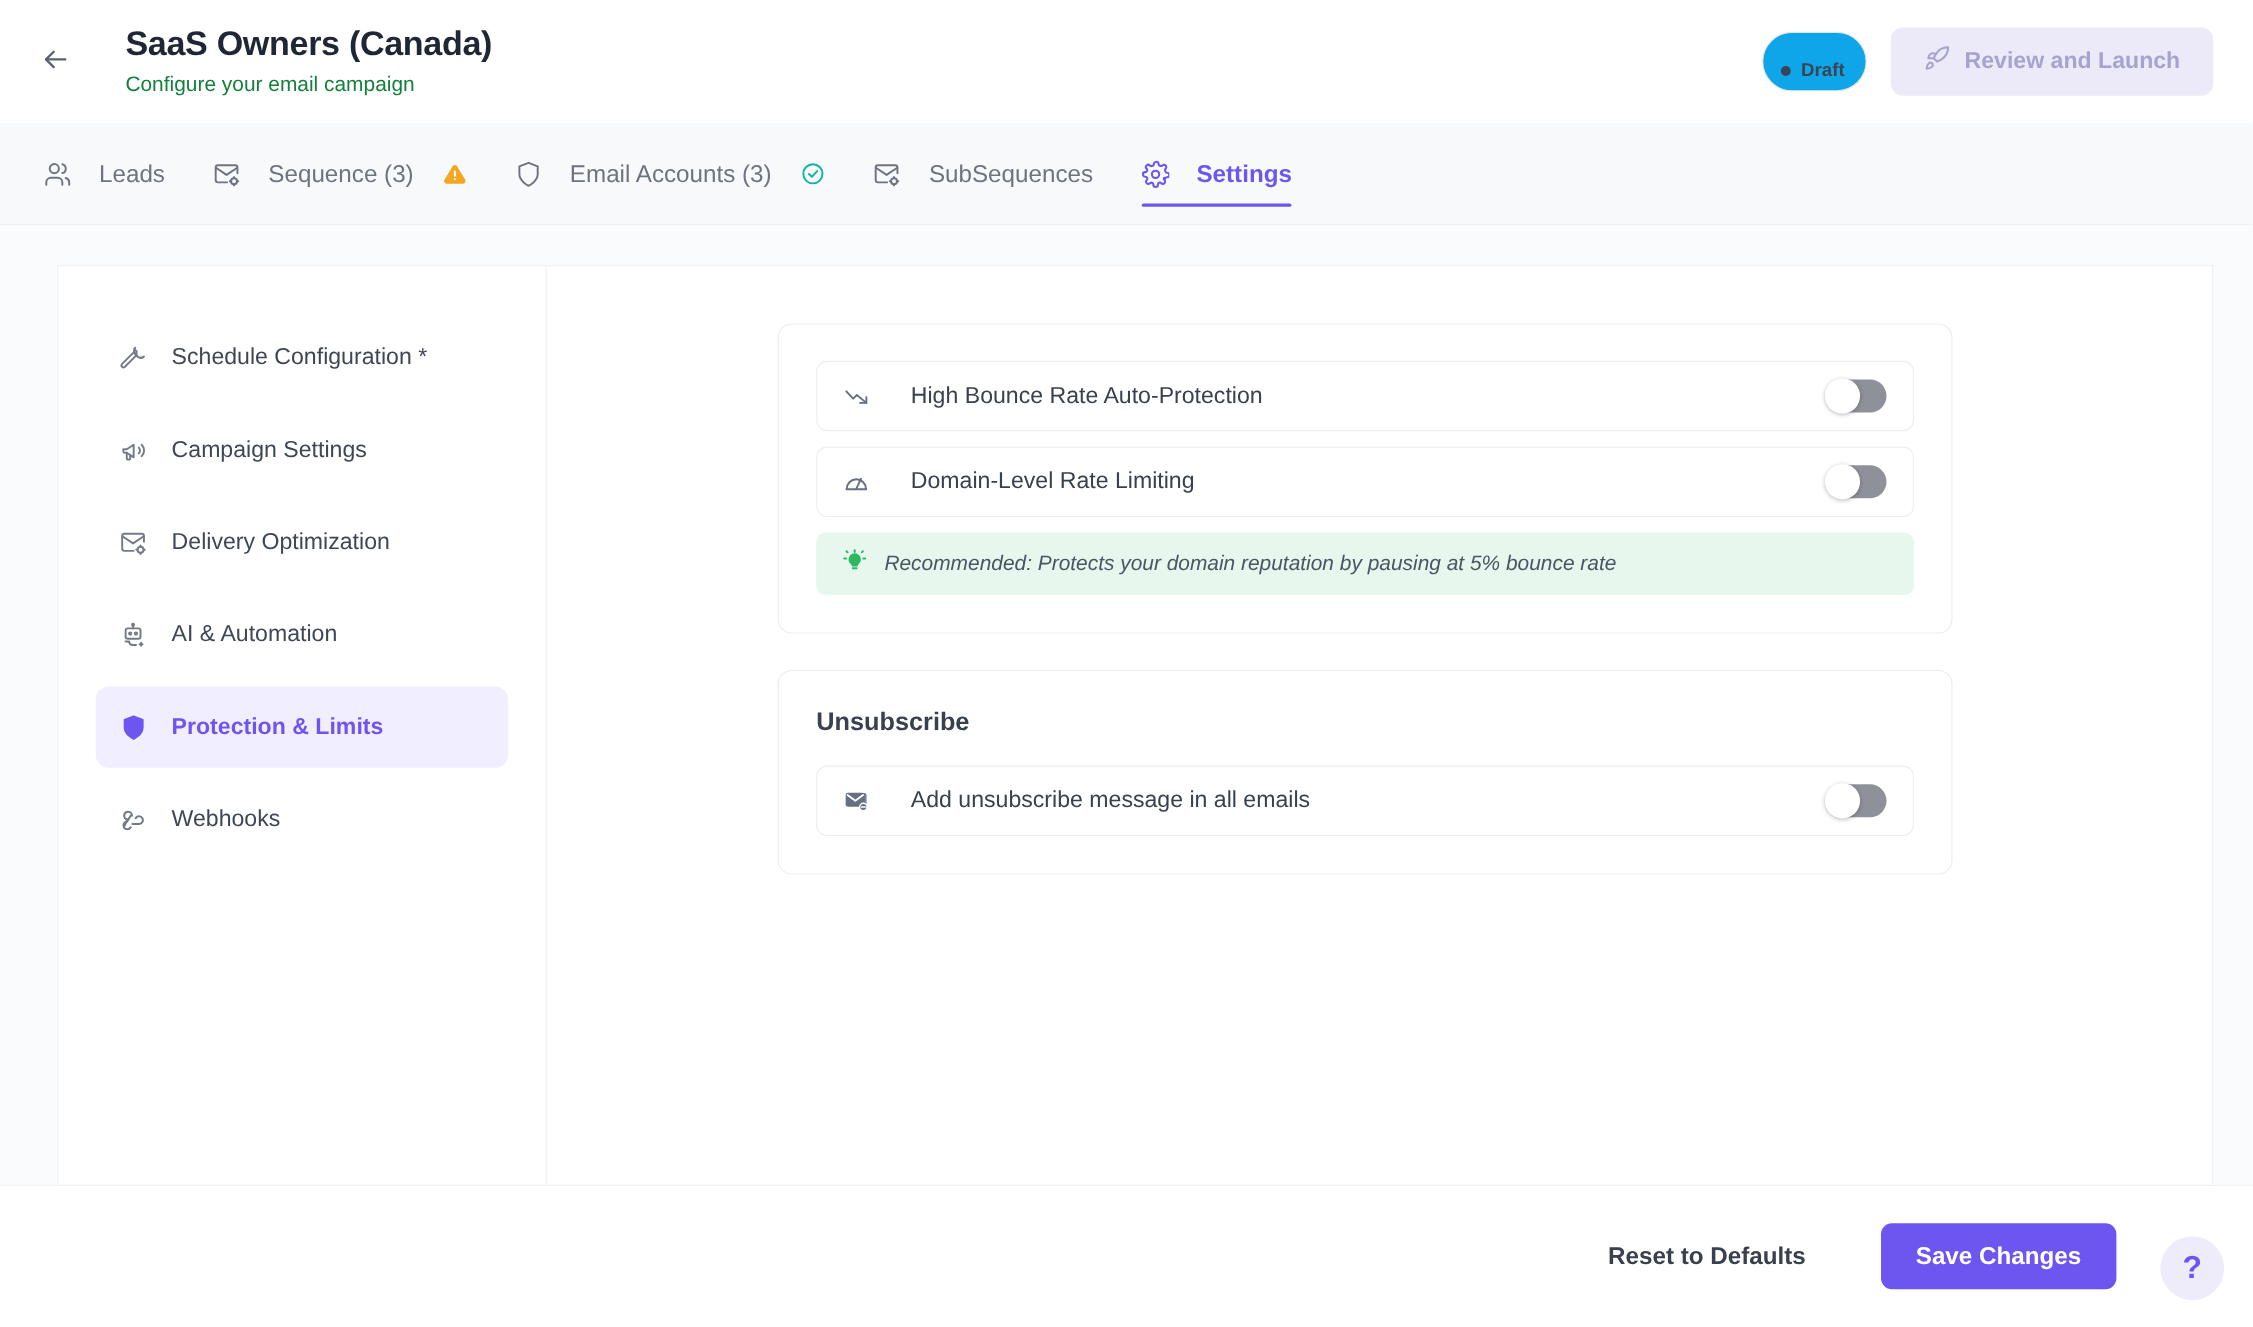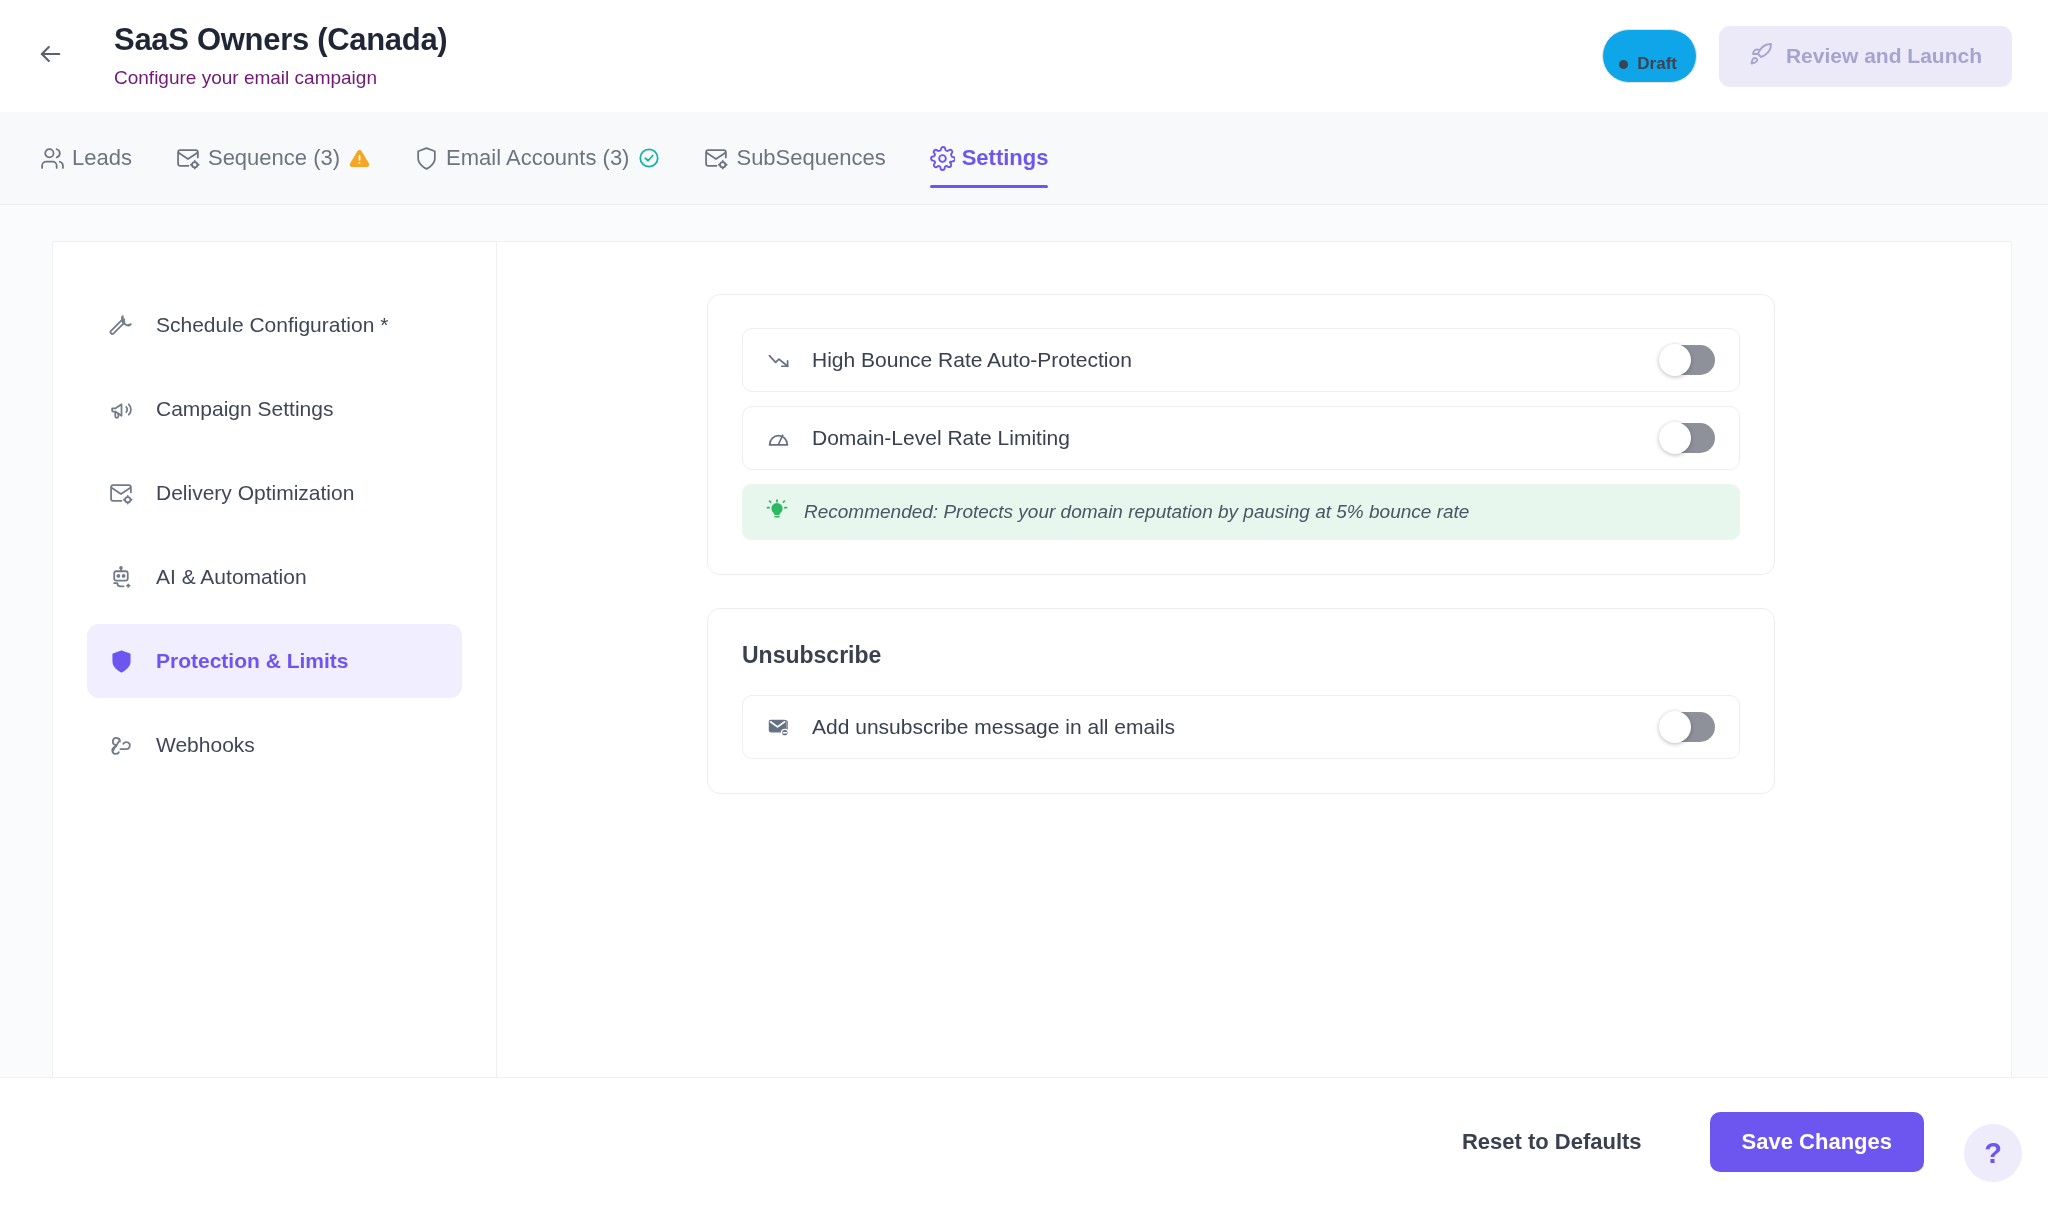--- a/index.html
+++ b/index.html
@@ -27,21 +27,21 @@
     display: flex; align-items: center; justify-content: center;
     cursor: pointer; flex: 0 0 auto;
     color: #5a6270;
   }
   .title-block { margin-left: 42px; flex: 1 1 auto; }
   .page-title {
     font-size: 31px; font-weight: 700; color: #1f2636;
     letter-spacing: -0.3px; line-height: 1.15;
   }
   .page-subtitle {
-    font-size: 19px; color: #701a75; margin-top: 9px; line-height: 1.2;
+    font-size: 19px; color: #15803d; margin-top: 9px; line-height: 1.2;
   }
   .header-right { display: flex; align-items: center; gap: 22px; flex: 0 0 auto; }
   .draft-badge {
     display: inline-flex; align-items: center; gap: 9px;
     border: 1.5px solid #e2e5eb; border-radius: 999px;
     padding: 24px 19px 8px 16px;
     font-size: 17px; font-weight: 700; color: #3c4454;
     background: #0ea5e9;
   }
   .draft-dot { width: 9px; height: 9px; border-radius: 50%; background: #3c4454; }
@@ -59,21 +59,21 @@
   .tabbar {
     height: 93px;
     background: #f8f9fb;
     border-bottom: 1px solid #eceef2;
     display: flex; align-items: stretch;
     padding: 0 18px;
     flex: 0 0 auto;
   }
   .tab {
     position: relative;
-    display: flex; align-items: center; gap: 7px;
+    display: flex; align-items: center; gap: 25px;
     padding: 0 22px;
     font-size: 22px; color: #6d7480;
     cursor: pointer; white-space: nowrap;
   }
   .tab .tab-ico { display: flex; align-items: center; color: #6d7480; }
   .tab.active { color: #6d56f0; font-weight: 700; }
   .tab.active .tab-ico { color: #6d56f0; }
   .tab.active::after {
     content: ""; position: absolute;
     left: 22px; right: 22px; bottom: 16px; height: 3px;
@@ -117,20 +117,21 @@
   .card-title {
     font-size: 23px; font-weight: 700; color: #39404e;
     margin-bottom: 26px;
   }
   .row {
     display: flex; align-items: center;
     border: 1px solid #eceef2; border-radius: 10px;
     height: 64px; padding: 0 24px;
     margin-bottom: 14px;
     background: #fff;
+    gap: 16px;
   }
   .row-ico { display: flex; align-items: center; color: #667083; flex: 0 0 auto; }
   .row-label {
     font-size: 21px; color: #39404e; margin-left: 22px;
     flex: 1 1 auto;
   }
   .toggle {
     width: 54px; height: 30px; border-radius: 999px;
     background: #8e9199; position: relative; flex: 0 0 auto;
     cursor: pointer;

